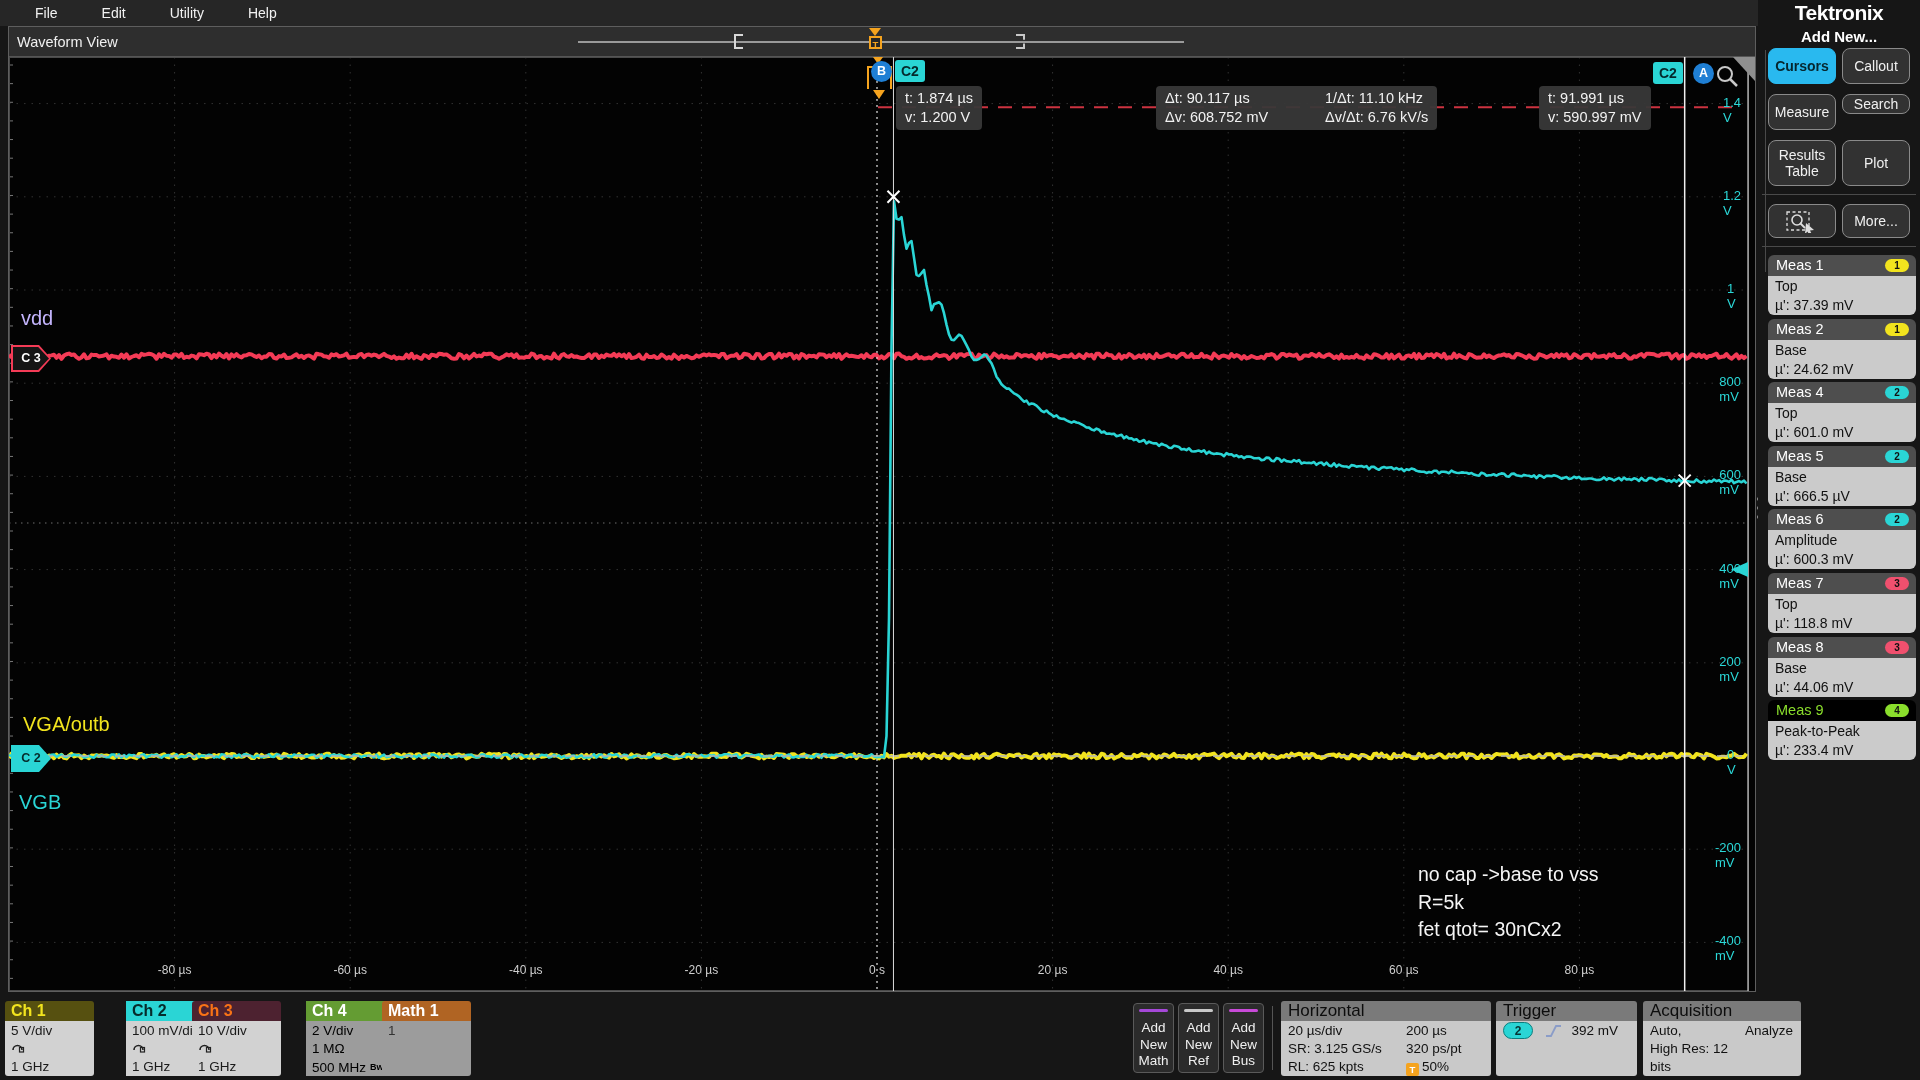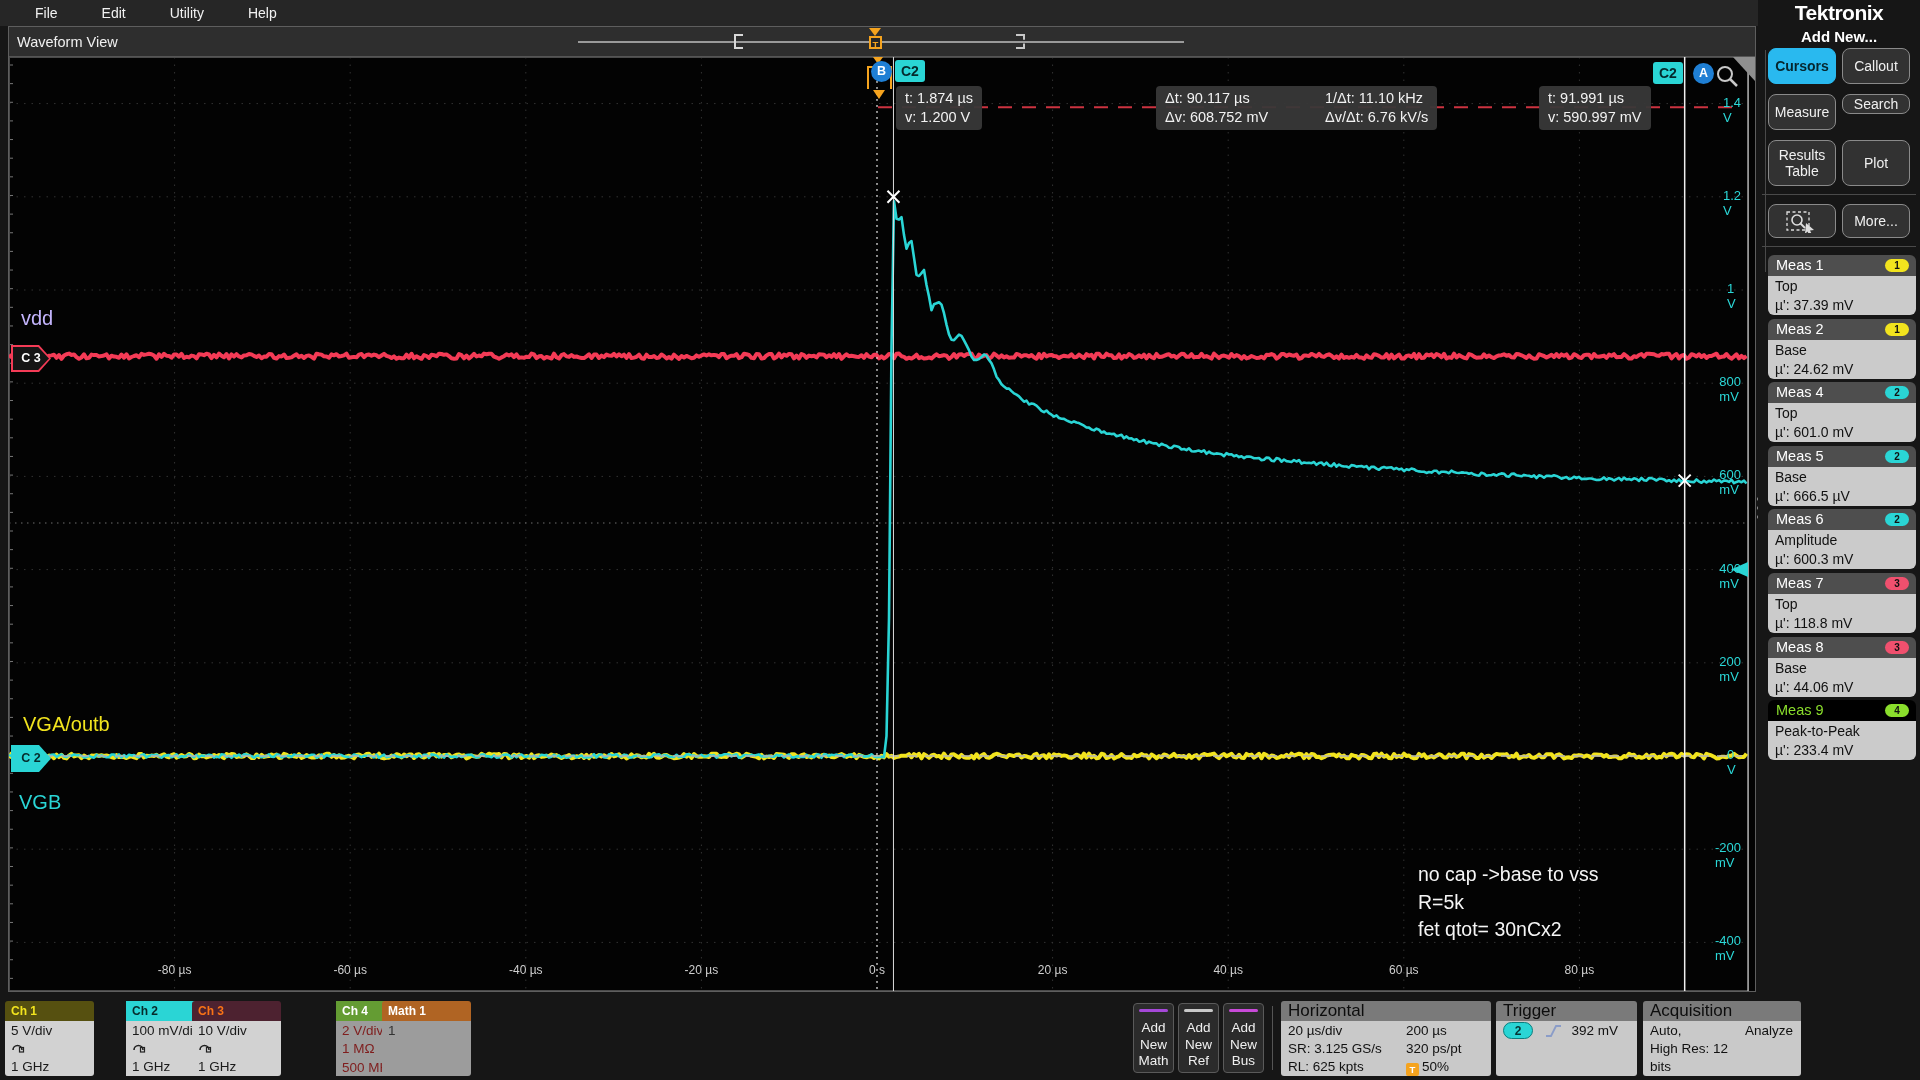--- a/index.html
+++ b/index.html
@@ -43,21 +43,21 @@
   .sdivider{position:absolute;left:4px;width:154px;height:1px;background:#4a4a4a;}
   .sedge{position:absolute;left:7px;top:24px;width:1px;height:222px;background:#4a4a4a;}
   .meascard{position:absolute;left:10px;width:148px;height:60px;border-radius:6px;overflow:hidden;}
   .meas-h{height:21px;background:#4e4e4e;color:#fff;font-size:14.5px;line-height:21px;padding-left:8px;position:relative;}
   .meas-h.sel{background:#000;color:#8ade2c;}
   .meas-pill{position:absolute;right:7px;top:4px;width:24px;height:13px;border-radius:7px;font-size:10px;font-weight:bold;color:#111;text-align:center;line-height:13px;}
   .meas-b{height:39px;background:#cbcbcb;color:#111;font-size:14px;line-height:19px;padding:1px 0 0 7px;}
   
   .bottombar{position:absolute;left:0;top:996px;width:1920px;height:84px;background:#161616;}
   .chbadge{position:absolute;top:5px;width:89px;height:75px;border-radius:3px;overflow:hidden;}
-  .ch-h{height:20px;font-size:12px;font-weight:bold;line-height:20px;padding-left:6px;}
+  .ch-h{height:20px;font-size:16px;font-weight:bold;line-height:20px;padding-left:6px;}
   .ch-b{height:55px;font-size:13.5px;line-height:18px;padding:1px 0 0 6px;color:#1a1a1a;}
   .addbtn{position:absolute;top:7px;width:41px;height:70px;background:#2b2b2b;border:1px solid #5a5a5a;border-radius:4px;color:#f0f0f0;font-size:13.5px;line-height:16.5px;text-align:center;box-sizing:border-box;padding-top:16px;}
   .addbtn .stripe{position:absolute;left:5px;right:5px;top:5px;height:3px;border-radius:2px;}
   .panel{position:absolute;top:5px;border-radius:3px;overflow:hidden;}
   .panel .ph{height:20px;background:#7a7a7a;color:#0d0d0d;font-size:17px;line-height:20px;padding-left:7px;}
   .panel .pb{background:#c9c9c9;color:#111;font-size:13.5px;line-height:18px;padding:1px 0 0 7px;}
   .hrow{display:grid;grid-template-columns:118px auto;}
   .arow{display:grid;grid-template-columns:95px auto;}
   .vsep{position:absolute;top:10px;width:1px;height:64px;background:#555;}
   .trigpill{display:inline-block;width:30px;height:17px;border-radius:9px;background:#2ad5d5;border:1px solid #0c7d7d;color:#06333:;color:#063333;font-size:12px;font-weight:bold;text-align:center;line-height:17px;box-sizing:border-box;}
@@ -382,23 +382,23 @@
           <div class="ch-h" style="background: rgb(77, 34, 48); color: #f97316;">Ch 3</div>
           <div class="ch-b" style="background: rgb(210, 210, 210);">
             <div><span>10 V/div</span></div>
             <div><svg width="14" height="12">
                 <path d="M2 9 a4.5 4.5 0 1 1 9 0" fill="none" stroke="#222" stroke-width="1.6"></path>
                 <rect x="8.5" y="6.5" width="4" height="4.5" fill="none" stroke="#222" stroke-width="1.2"></rect>
               </svg></div>
             <div><span>1 GHz</span></div>
           </div>
         </div>
-        <div class="chbadge" style="left: 302px; padding-left: 34px;">
+        <div class="chbadge" style="left: 272px; padding-left: 34px;">
           <div class="ch-h" style="background: rgb(100, 156, 51); color: rgb(255, 255, 255);">Ch 4</div>
-          <div class="ch-b" style="background: rgb(156, 156, 156); color: #7f1d1d;">
+          <div class="ch-b" style="background: rgb(156, 156, 156); color: #000000;">
             <div><span>2 V/div</span></div>
             <div><span>1 MΩ</span></div>
             <div><span>500 MHz</span><span style="font-size: 9px; vertical-align: 2px; margin-left: 4px; font-weight: bold;">Bw</span></div>
           </div>
         </div>
         <div class="chbadge" style="left: 382px;">
           <div class="ch-h" style="background: rgb(176, 100, 35); color: rgb(255, 255, 255);">Math 1</div>
           <div class="ch-b" style="background: rgb(156, 156, 156); color: rgb(51, 51, 51);">
             <div><span>1</span></div>
           </div>

